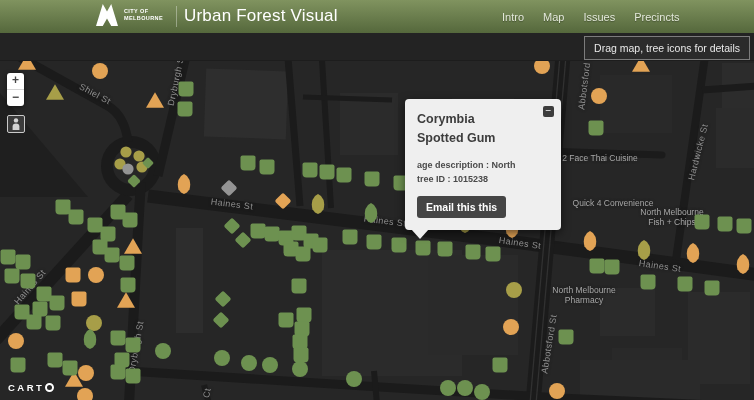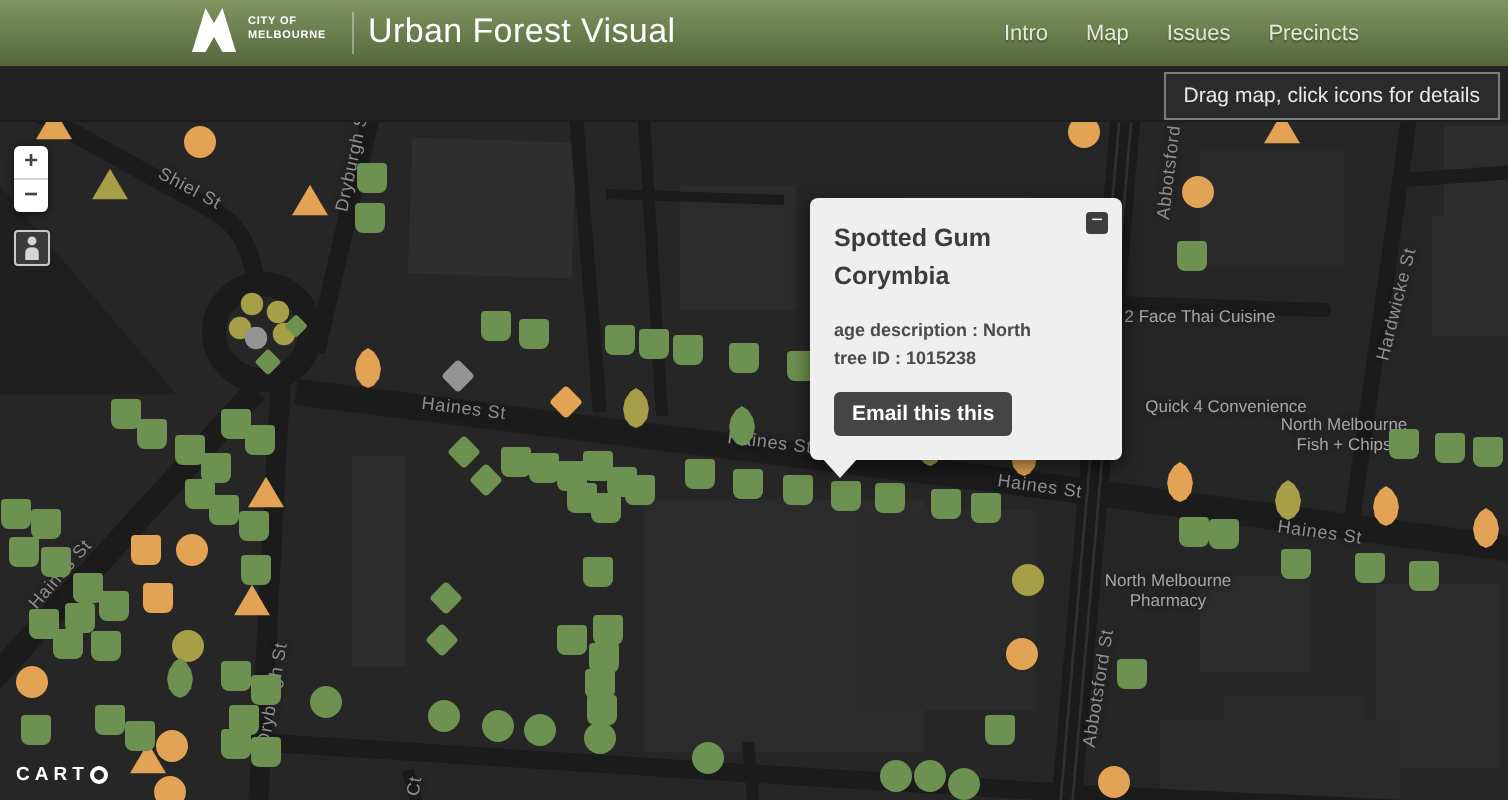--- a/index.html
+++ b/index.html
@@ -72,21 +72,21 @@
     <div class="app-title">Urban Forest Visual</div>
     <div id="nav">
       <div class="nav-item">Intro</div>
       <div class="nav-item">Map</div>
       <div class="nav-item">Issues</div>
       <div class="nav-item">Precincts</div>
     </div>
   </div>
 
   <div id="strip"></div>
-  <div id="hint">Drag map, click icons for details</div>
+  <div id="hint">Drag map, tree icons for details</div>
 
   <div id="map">
     <svg id="basemap" width="754" height="340" viewBox="0 0 754 340">
 
       <polygon points="0,33 88,137 0,137" fill="#1f1f1f"></polygon>
       <g fill="#2d2d2d">
         <rect x="205" y="10" width="82" height="68" fill="#2e2e2e" transform="rotate(2 246 44)"></rect>
         <rect x="340" y="33" width="58" height="62" fill="#2b2b2b"></rect>
         <rect x="452" y="38" width="62" height="56" fill="#2b2b2b"></rect>
         <rect x="600" y="15" width="72" height="58" fill="#292929"></rect>
@@ -279,22 +279,22 @@
 
     <div id="pegman">
       <svg width="10" height="12" viewBox="0 0 10 12">
         <circle cx="5" cy="2.4" r="2.2" fill="#d4d4d4"></circle>
         <path d="M1.6,12 L1.6,8.5 Q1.6,5.6 5,5.6 Q8.4,5.6 8.4,8.5 L8.4,12 Z" fill="#d4d4d4"></path>
       </svg>
     </div>
 
     <div id="popup">
       <div class="min">−</div>
+      <div class="t">Corymbia</div>
       <div class="t">Spotted Gum</div>
-      <div class="t">Corymbia</div>
       <div class="meta">
         <div>age description : North</div>
         <div>tree ID : 1015238</div>
       </div>
       <div class="email">Email this this</div>
       <div class="tail"></div>
     </div>
 
     <div id="carto">
       <span class="txt">CART</span>

